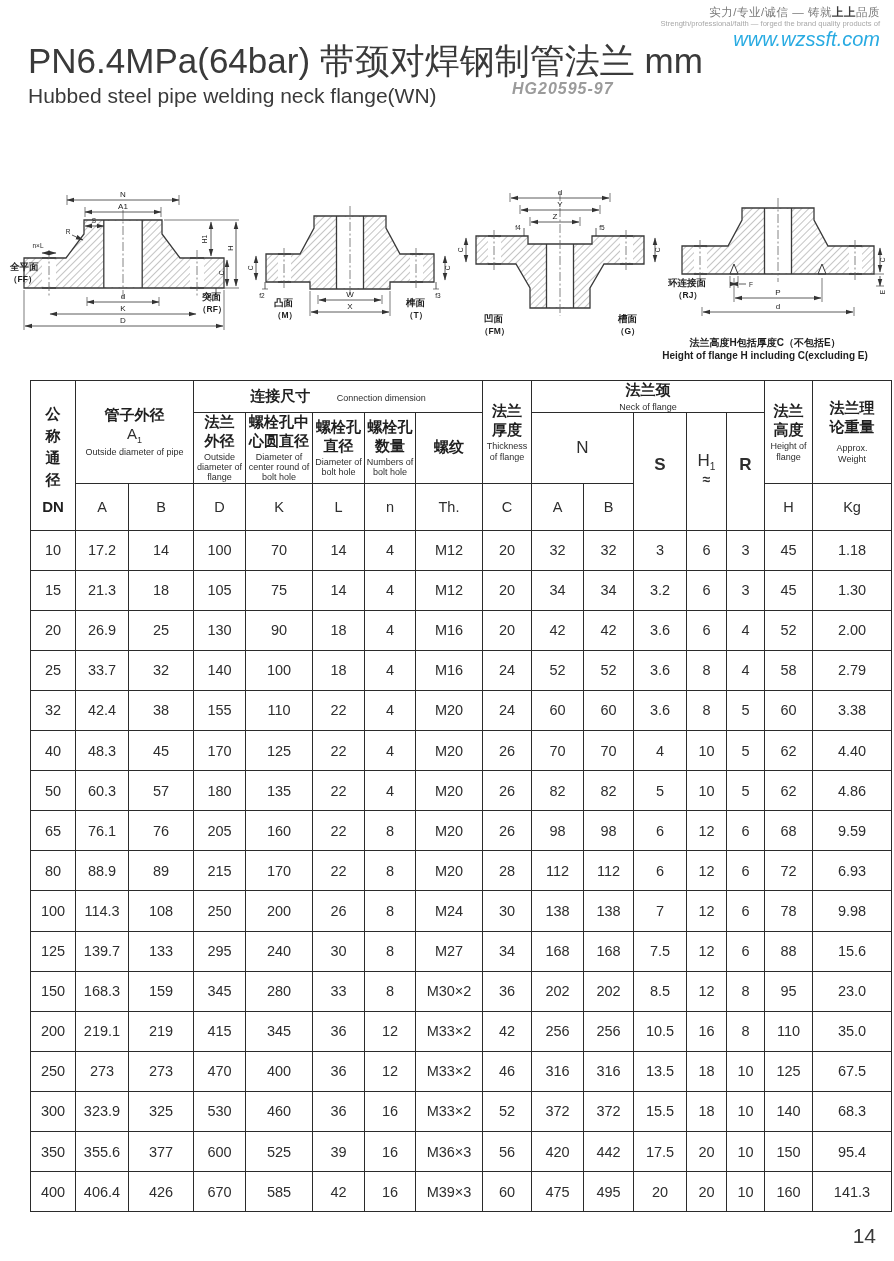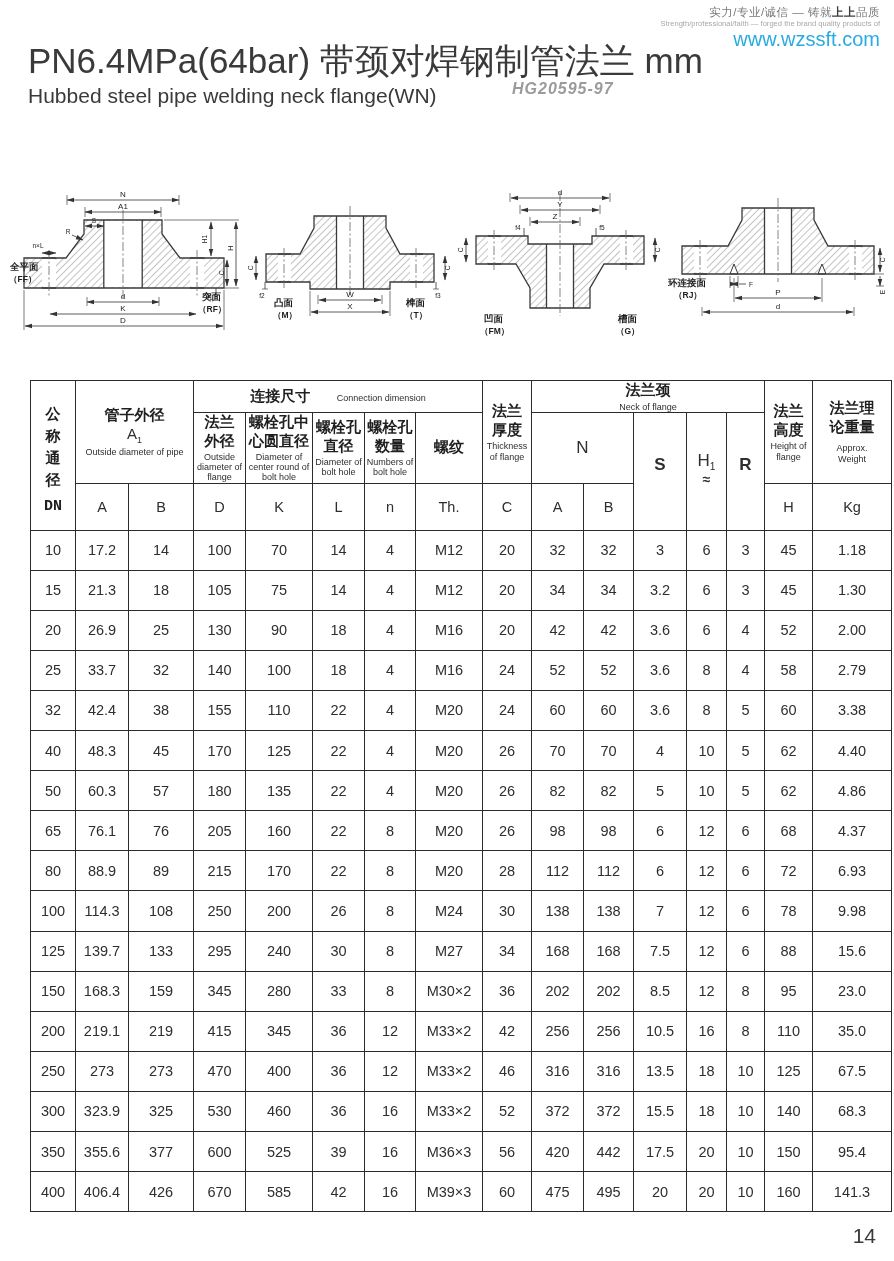--- a/index.html
+++ b/index.html
@@ -4,21 +4,21 @@
 <style>
   html,body{margin:0;padding:0;background:#d9d9d9;}
   .page{position:relative;width:894px;height:1261px;background:#ffffff;margin:0 auto;
         font-family:"Liberation Sans",sans-serif;color:#2e2e2e;overflow:hidden;}
 
   
   .tagline{position:absolute;top:5px;right:14px;text-align:right;line-height:1.25;}
   .tagline .cn{font-size:11.5px;color:#7a7a7a;letter-spacing:.5px;}
   .tagline .cn b{color:#3c3c3c;}
   .tagline .en{font-size:7.6px;color:#a8a8a8;margin-top:1px;}
-  .website{position:absolute;top:28px;right:14px;font-size:20px;color:#29abe2;}
+  .website{position:absolute;top:28px;right:14px;font-size:20px;font-style:italic;color:#29abe2;}
   .title{position:absolute;left:28px;top:38px;font-size:35px;color:#3a3a3a;white-space:nowrap;}
   .subtitle{position:absolute;left:28px;top:84px;font-size:21px;color:#3a3a3a;}
   .standard{position:absolute;left:512px;top:80px;font-size:16px;font-weight:bold;
             font-style:italic;color:#9b9b9b;letter-spacing:1px;}
 
   
   .diag{position:absolute;top:186px;height:170px;}
   .cl{stroke:#666;stroke-width:.8;stroke-dasharray:9 2.5 2 2.5;fill:none;}
   .dimln{stroke:#333;stroke-width:.8;fill:none;}
   .ext{stroke:#444;stroke-width:.7;fill:none;}
@@ -38,21 +38,21 @@
   .hr1{height:30px;}
   .hr2{height:66px;}
   .hr3{height:47px;}
   .cjk{font-size:15px;font-weight:bold;line-height:1.25;color:#1f1f1f;}
   .en{font-size:9px;font-weight:normal;line-height:1.12;color:#2e2e2e;margin-top:2px;}
   .lt{font-size:17px;font-weight:normal;}
   .bcell{vertical-align:bottom;}
   .bpad{padding-bottom:13px;font-size:17px;}
   .vchar{width:17px;margin:8px auto;word-break:break-all;line-height:1.45;
          font-size:15px;font-weight:bold;color:#1f1f1f;}
-  .dncode{font-size:15px;font-weight:bold;margin-top:1px;color:#1f1f1f;font-family:Liberation Mono, monospace;}
+  .dncode{font-size:15px;font-weight:bold;margin-top:1px;color:#1f1f1f;}
   sub{font-size:60%;}
   .approx{font-size:14px;line-height:1;padding-bottom:6px;}
 
   .pagenum{position:absolute;right:18px;top:1224px;font-size:21px;color:#3a3a3a;}
 </style>
 </head>
 <body>
 
 <div class="page">
 
@@ -288,20 +288,24 @@
     </g>
     <text class="dims" x="83" y="101" text-anchor="middle">F</text>
     <text class="dim" x="110" y="109" text-anchor="middle">P</text>
     <text class="dim" x="110" y="123" text-anchor="middle">d</text>
     <text class="dims" transform="rotate(-90 217 74)" x="217" y="74" text-anchor="middle">C</text>
     <text class="dims" transform="rotate(-90 217 106)" x="217" y="106" text-anchor="middle">E</text>
     <text class="facelbl" x="0" y="100">环连接面</text>
     <text class="facecode" x="6" y="112">（RJ）</text>
   </svg>
 
+  <div class="caption">
+    <div class="c1">法兰高度H包括厚度C（不包括E）</div>
+    <div class="c2">Height of flange H including C(excluding E)</div>
+  </div>
 
   <table class="spec">
     <colgroup>
       <col style="width:45px">
         <col style="width:53px">
         <col style="width:65px">
         <col style="width:52px">
       <col style="width:67px">
         <col style="width:52px">
         <col style="width:51px">
@@ -538,21 +542,21 @@
           <td>22</td>
           <td>8</td>
           <td>M20</td>
           <td>26</td>
           <td>98</td>
           <td>98</td>
           <td>6</td>
           <td>12</td>
           <td>6</td>
           <td>68</td>
-          <td>4.37</td>
+          <td>9.59</td>
         </tr>
         <tr>
           <td>80</td>
           <td>88.9</td>
           <td>89</td>
           <td>215</td>
           <td>170</td>
           <td>22</td>
           <td>8</td>
           <td>M20</td>

